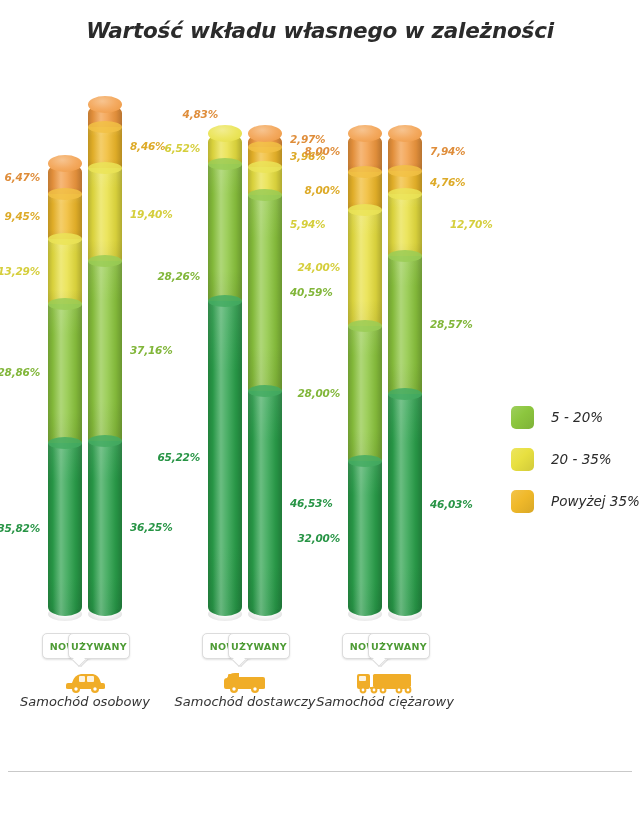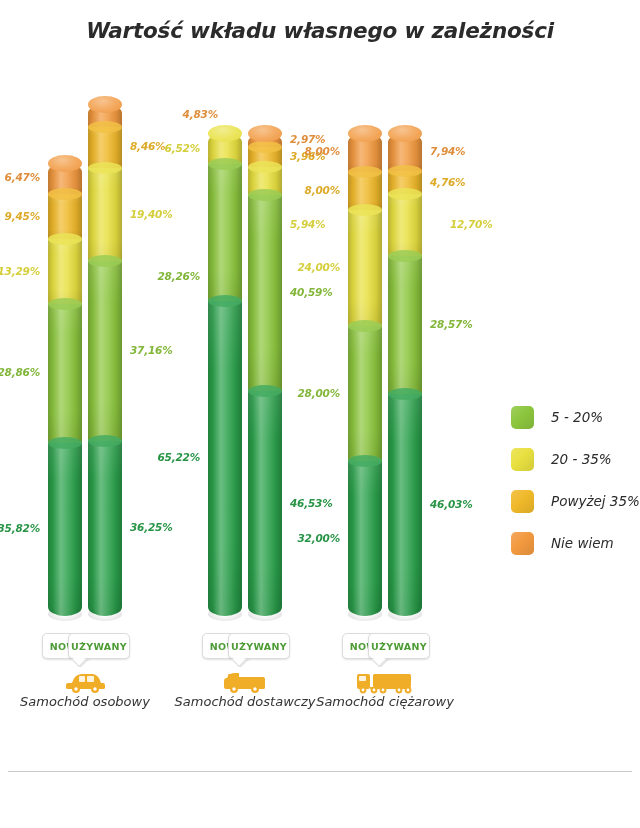--- a/index.html
+++ b/index.html
@@ -408,21 +408,17 @@
         <span class="legend-label">5 - 20%</span>
       </div>
       <div class="legend-row">
         <div class="legend-swatch" style="background: linear-gradient(135deg, rgb(236, 229, 95) 0%, rgb(232, 224, 64) 45%, rgb(209, 202, 58) 100%);"></div>
         <span class="legend-label">20 - 35%</span>
       </div>
       <div class="legend-row">
         <div class="legend-swatch" style="background: linear-gradient(135deg, rgb(242, 196, 76) 0%, rgb(240, 185, 42) 45%, rgb(216, 167, 38) 100%);"></div>
         <span class="legend-label">Powyżej 35%</span>
       </div>
-      <div class="legend-row">
-        <div class="legend-swatch" style="background: linear-gradient(135deg, rgb(244, 169, 94) 0%, rgb(242, 153, 63) 45%, rgb(218, 138, 57) 100%);"></div>
-        <span class="legend-label">Nie wiem</span>
-      </div>
     </div>
 
   <div class="footer-rule"></div>
 
 </div>
 
 </body></html>

